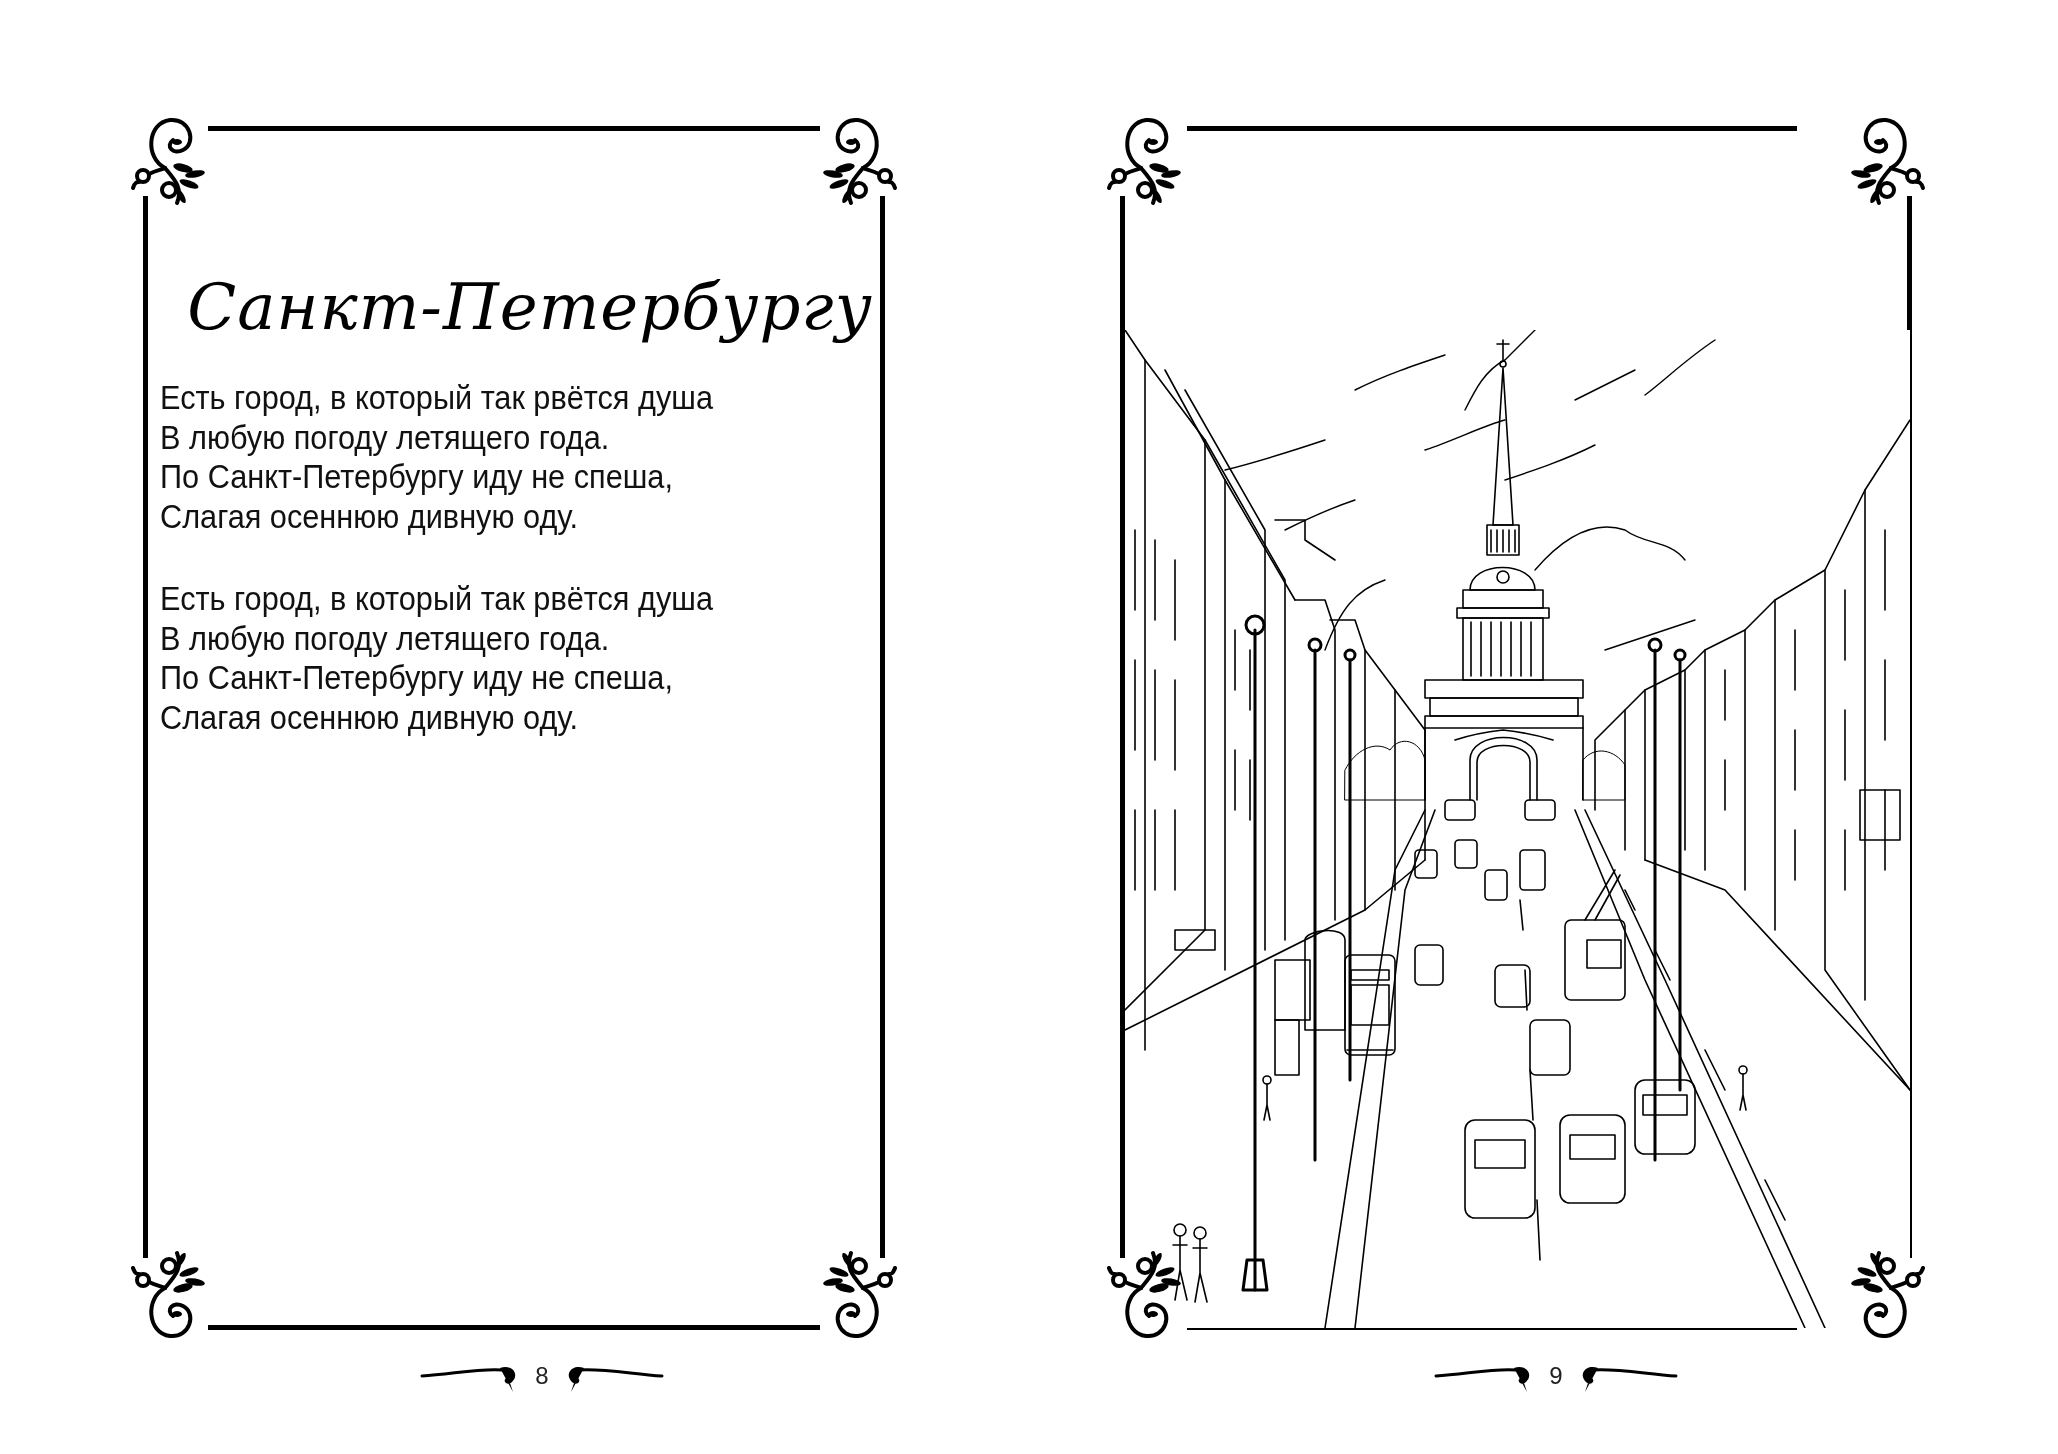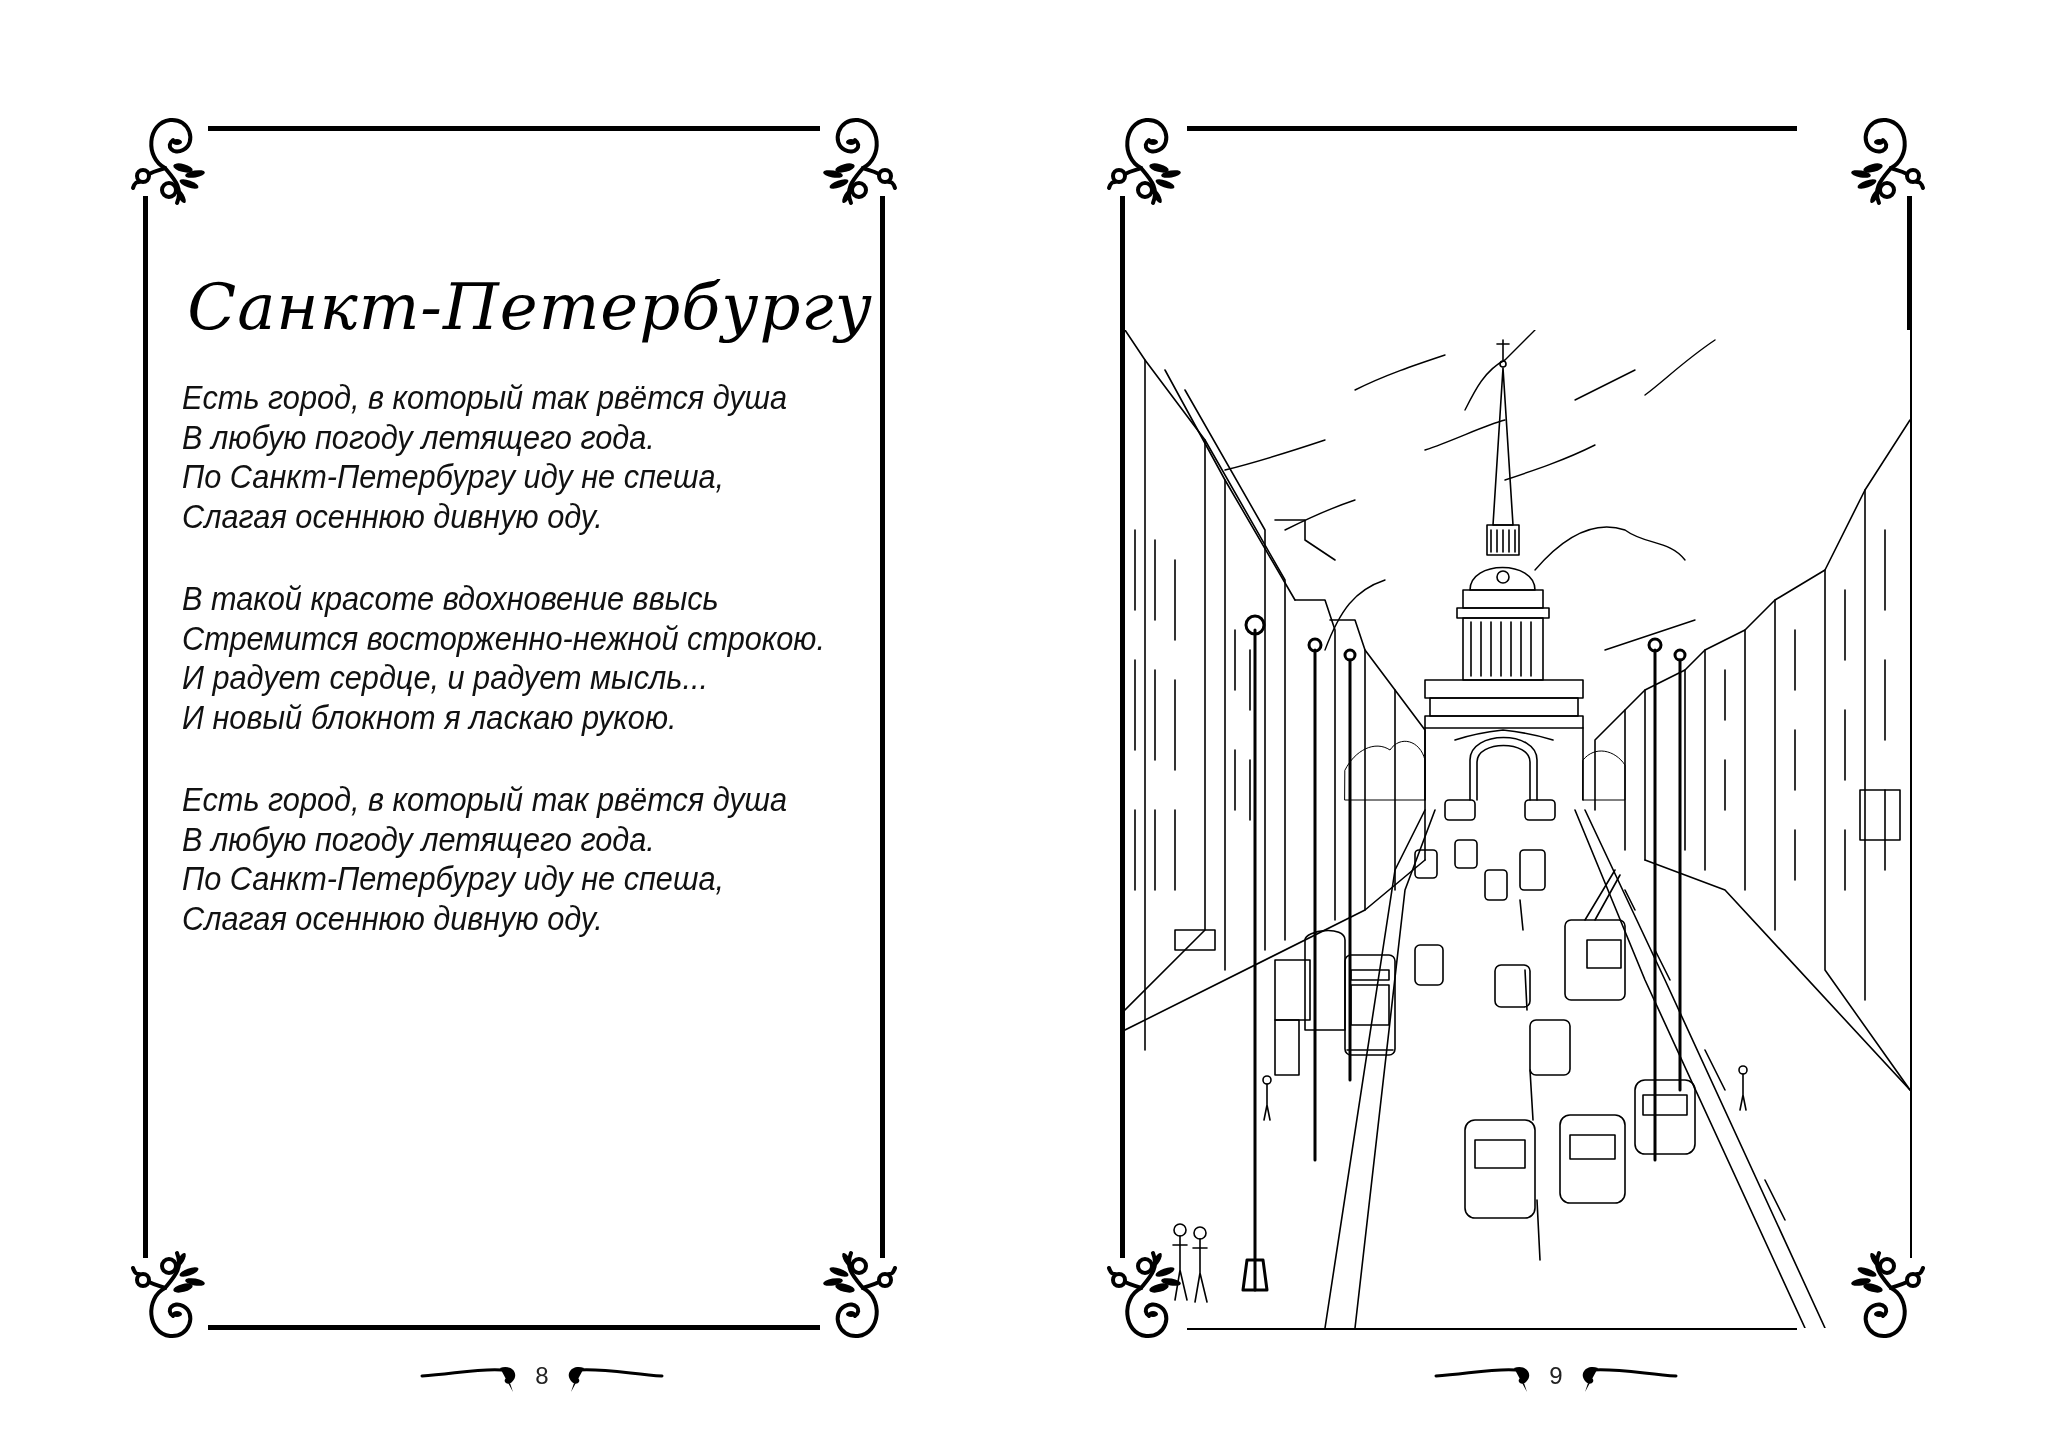--- a/index.html
+++ b/index.html
@@ -16,21 +16,21 @@
   
   .corner { position: absolute; width: 90px; height: 110px; }
   .corner svg { width: 100%; height: 100%; display: block; }
 
   
   .poem-title {
     position: absolute; left: 170px; width: 720px; top: 262px;
     text-align: center; font-family: "DejaVu Serif", serif; font-style: italic;
     font-size: 64px; letter-spacing: 1px; color: #000; line-height: 90px;
   }
-  .poem { position: absolute; left: 182px; top: 378px; width: 740px; font-style: italic; }
+  .poem { position: absolute; left: 160px; top: 378px; width: 740px; }
   .stanza { margin: 0 0 43px 0; }
   .line {
     font-family: "Liberation Sans", sans-serif; font-size: 33px;
     line-height: 39.5px; color: #111; white-space: nowrap;
     transform: scaleX(0.93); transform-origin: left center;
   }
 
   
   .folio { position: absolute; top: 1358px; height: 40px; width: 260px; }
   .folio svg { position: absolute; top: 0; left: 0; width: 260px; height: 40px; }
@@ -134,26 +134,20 @@
   </div>
 
   <div class="poem-title">Санкт-Петербургу</div>
 
   <div class="poem">
     <div class="stanza">
       <div class="line">Есть город, в который так рвётся душа</div>
       <div class="line">В любую погоду летящего года.</div>
       <div class="line">По Санкт-Петербургу иду не спеша,</div>
       <div class="line">Слагая осеннюю дивную оду.</div>
-    </div>
-    <div class="stanza">
-      <div class="line">В такой красоте вдохновение ввысь</div>
-      <div class="line">Стремится восторженно-нежной строкою.</div>
-      <div class="line">И радует сердце, и радует мысль...</div>
-      <div class="line">И новый блокнот я ласкаю рукою.</div>
     </div>
     <div class="stanza">
       <div class="line">Есть город, в который так рвётся душа</div>
       <div class="line">В любую погоду летящего года.</div>
       <div class="line">По Санкт-Петербургу иду не спеша,</div>
       <div class="line">Слагая осеннюю дивную оду.</div>
     </div>
   </div>
 
   <div class="folio" style="left:412px;">

